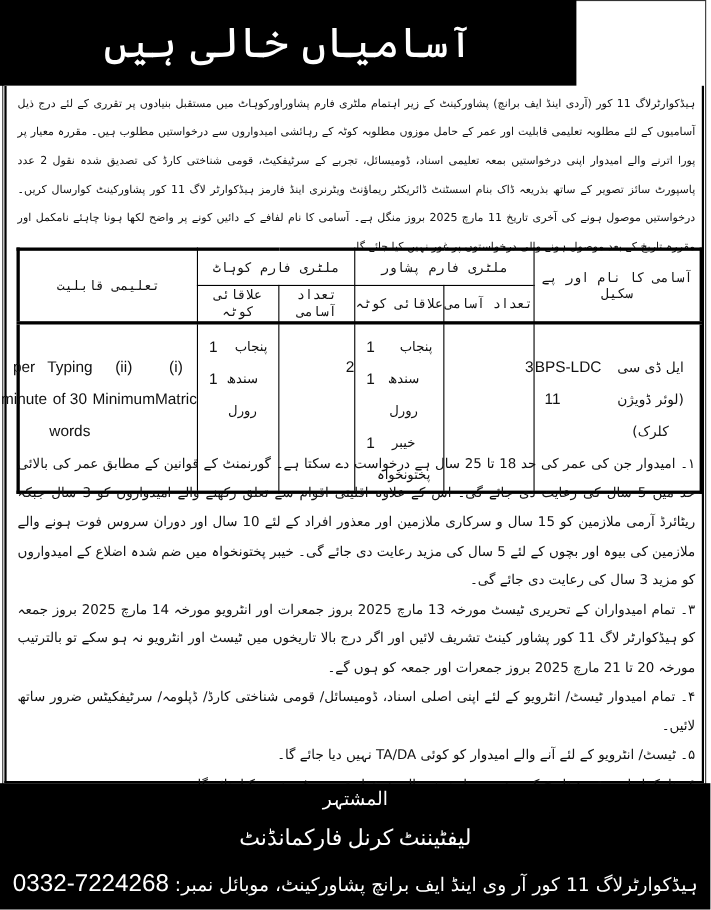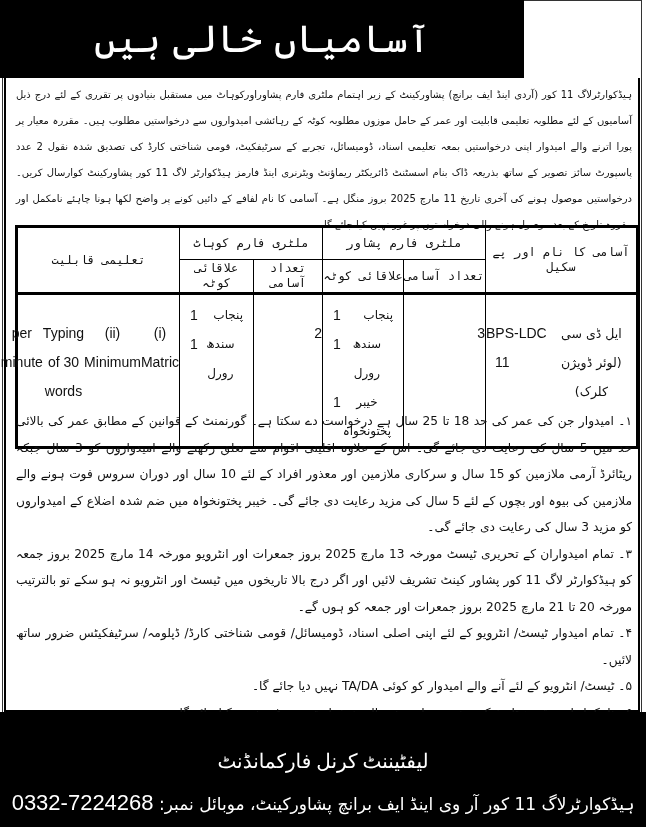--- a/index.html
+++ b/index.html
@@ -148,18 +148,19 @@
     <p>۱۔ امیدوار جن کی عمر کی حد 18 تا 25 سال ہے درخواست دے سکتا ہے۔ گورنمنٹ کے قوانین کے مطابق عمر کی بالائی حد میں 5 سال کی رعایت دی جائے گی۔ اس کے علاوہ اقلیتی اقوام سے تعلق رکھنے والے امیدواروں کو 3 سال جبکہ ریٹائرڈ آرمی ملازمین کو 15 سال و سرکاری ملازمین اور معذور افراد کے لئے 10 سال اور دوران سروس فوت ہونے والے ملازمین کی بیوہ اور بچوں کے لئے 5 سال کی مزید رعایت دی جائے گی۔ خیبر پختونخواہ میں ضم شدہ اضلاع کے امیدواروں کو مزید 3 سال کی رعایت دی جائے گی۔</p>
     <p>۳۔ تمام امیدواران کے تحریری ٹیسٹ مورخہ 13 مارچ 2025 بروز جمعرات اور انٹرویو مورخہ 14 مارچ 2025 بروز جمعہ کو ہیڈکوارٹر لاگ 11 کور پشاور کینٹ تشریف لائیں اور اگر درج بالا تاریخوں میں ٹیسٹ اور انٹرویو نہ ہو سکے تو بالترتیب مورخہ 20 تا 21 مارچ 2025 بروز جمعرات اور جمعہ کو ہوں گے۔</p>
     <p>۴۔ تمام امیدوار ٹیسٹ/ انٹرویو کے لئے اپنی اصلی اسناد، ڈومیسائل/ قومی شناختی کارڈ/ ڈپلومہ/ سرٹیفکیٹس ضرور ساتھ لائیں۔</p>
     <p>۵۔ ٹیسٹ/ انٹرویو کے لئے آنے والے امیدوار کو کوئی TA/DA نہیں دیا جائے گا۔</p>
     <p>۶۔ نامکمل اور مقررہ تاریخ کے بعد موصول ہونے والی درخواستوں پر غور نہیں کیا جائے گا۔</p>
     <p>۷۔ محکمہ بلا اظہار وجوہ آسامیوں میں کم بیشی یا ختم کر سکتا ہے۔</p>
   </div>
 </div>
 
 <div class="footer">
+  <div class="advertiser">المشتہر</div>
   <div class="designation">لیفٹیننٹ کرنل فارکمانڈنٹ</div>
   <div class="address">
     <span>ہیڈکوارٹرلاگ 11 کور آر وی اینڈ ایف برانچ پشاورکینٹ، موبائل نمبر:</span>
     <span class="phone">0332-7224268</span>
   </div>
 </div>
 
 </body></html>

